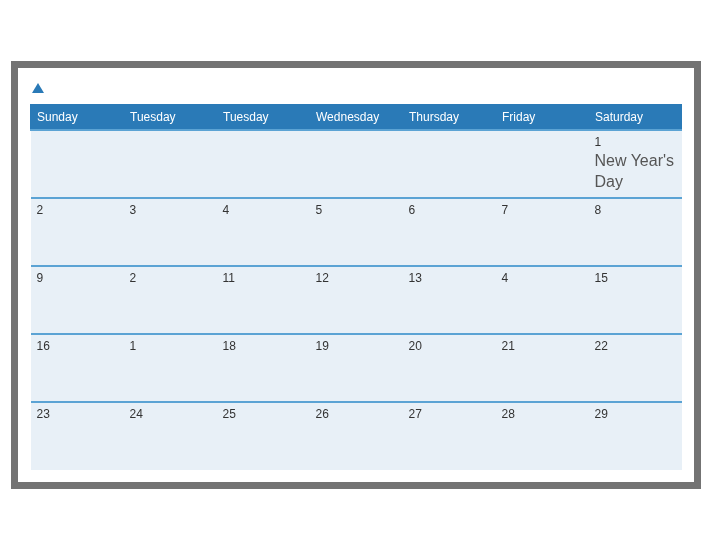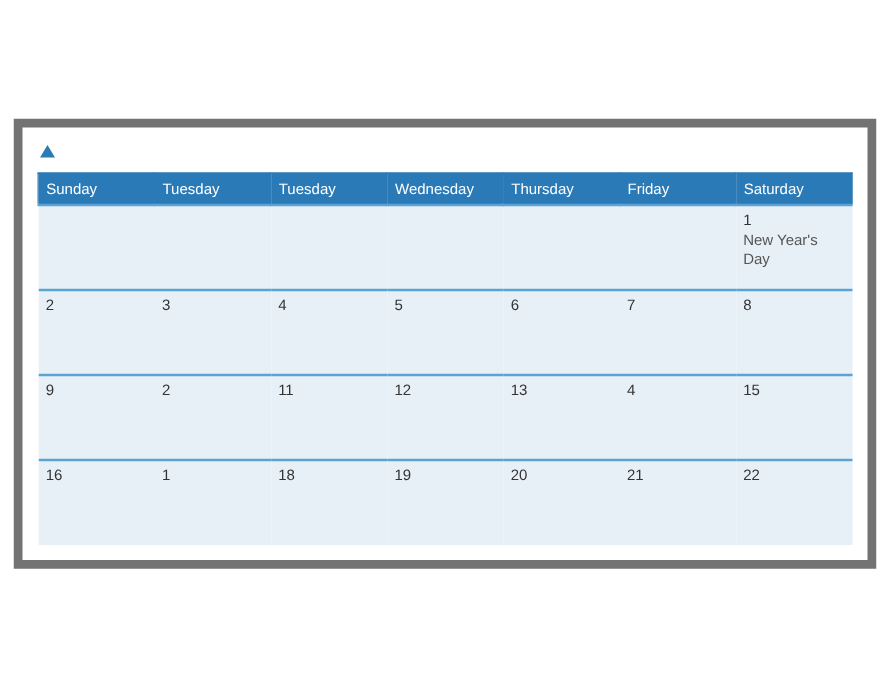--- a/index.html
+++ b/index.html
@@ -103,21 +103,21 @@
       border-left: none;
     }
 
     .day-number {
       font-size: 12px;
       color: #333;
       display: block;
     }
 
     .holiday-name {
-      font-size: 12px;
+      font-size: 16px;
       color: #555;
       display: block;
       margin-top: 2px;
       line-height: 1.3;
     }
 
     .empty-cell {
       background-color: #e8f0f7;
     }
   </style>
@@ -224,15 +224,38 @@
           <td>
             <span class="day-number">20</span>
           </td>
           <td>
             <span class="day-number">21</span>
           </td>
           <td>
             <span class="day-number">22</span>
           </td>
         </tr>
+        <tr>
+          <td>
+            <span class="day-number">23</span>
+          </td>
+          <td>
+            <span class="day-number">24</span>
+          </td>
+          <td>
+            <span class="day-number">25</span>
+          </td>
+          <td>
+            <span class="day-number">26</span>
+          </td>
+          <td>
+            <span class="day-number">27</span>
+          </td>
+          <td>
+            <span class="day-number">28</span>
+          </td>
+          <td>
+            <span class="day-number">29</span>
+          </td>
+        </tr>
       </tbody>
   </table>
 </div>
 
 </body></html>

